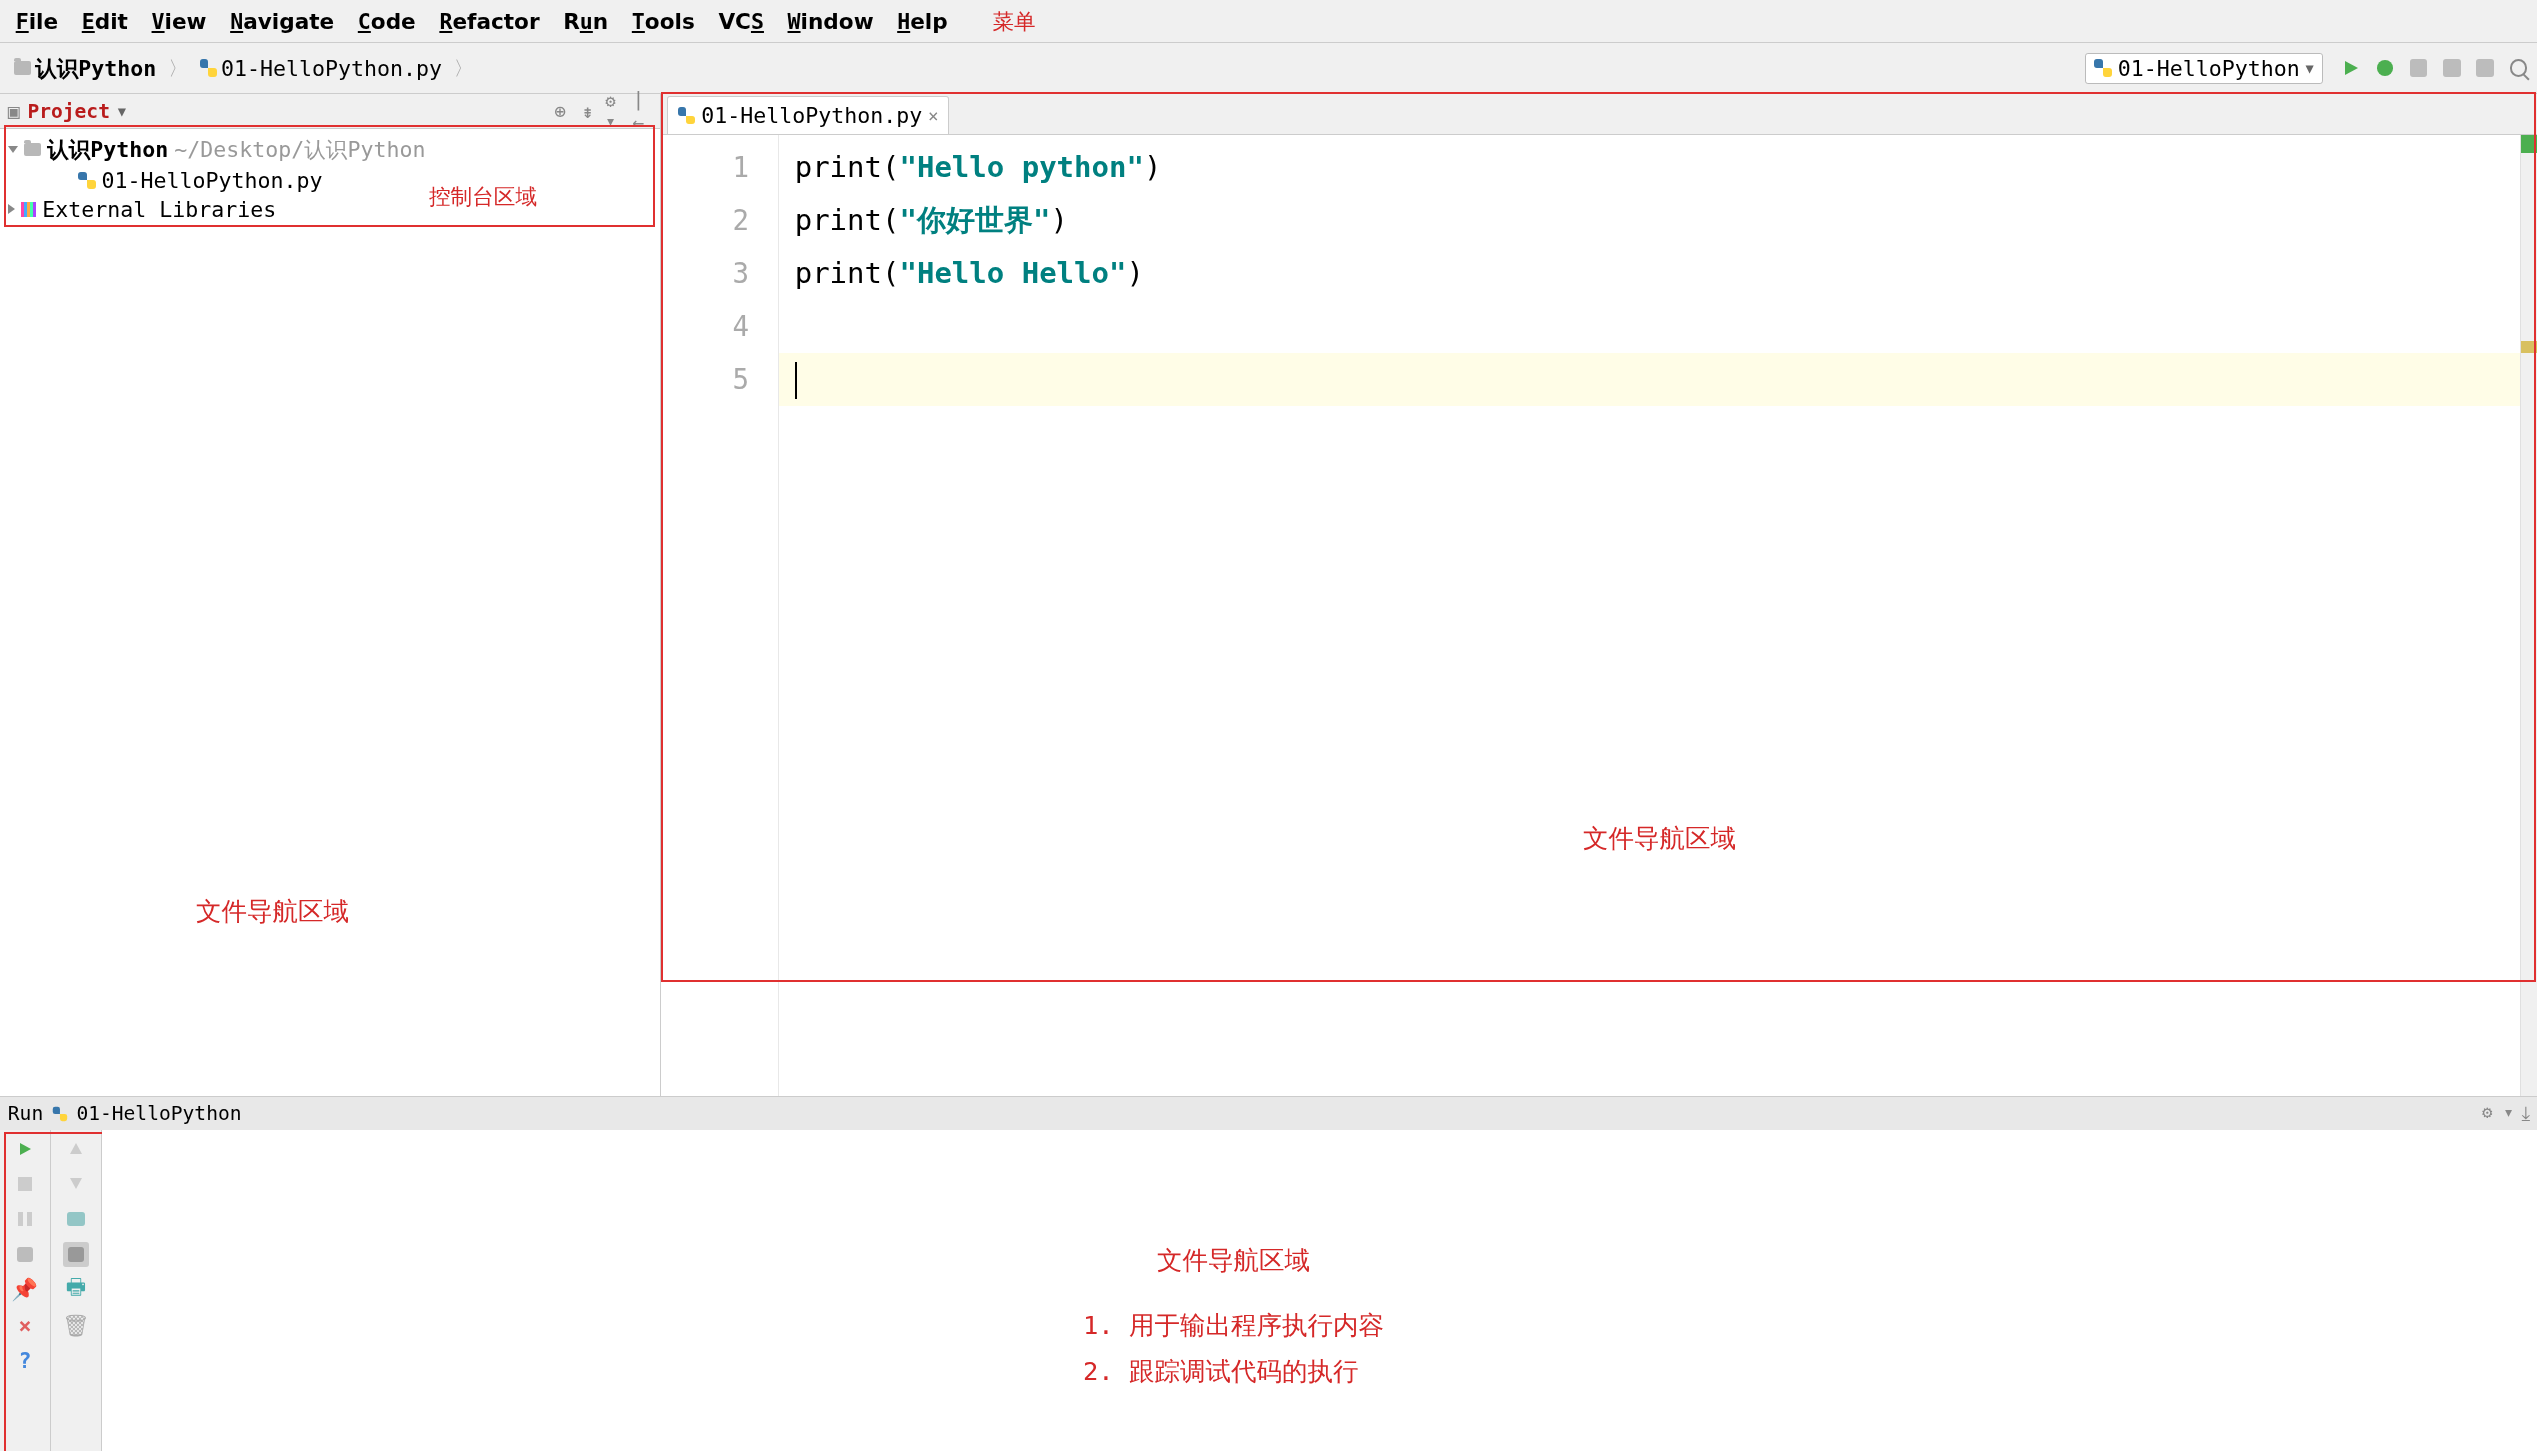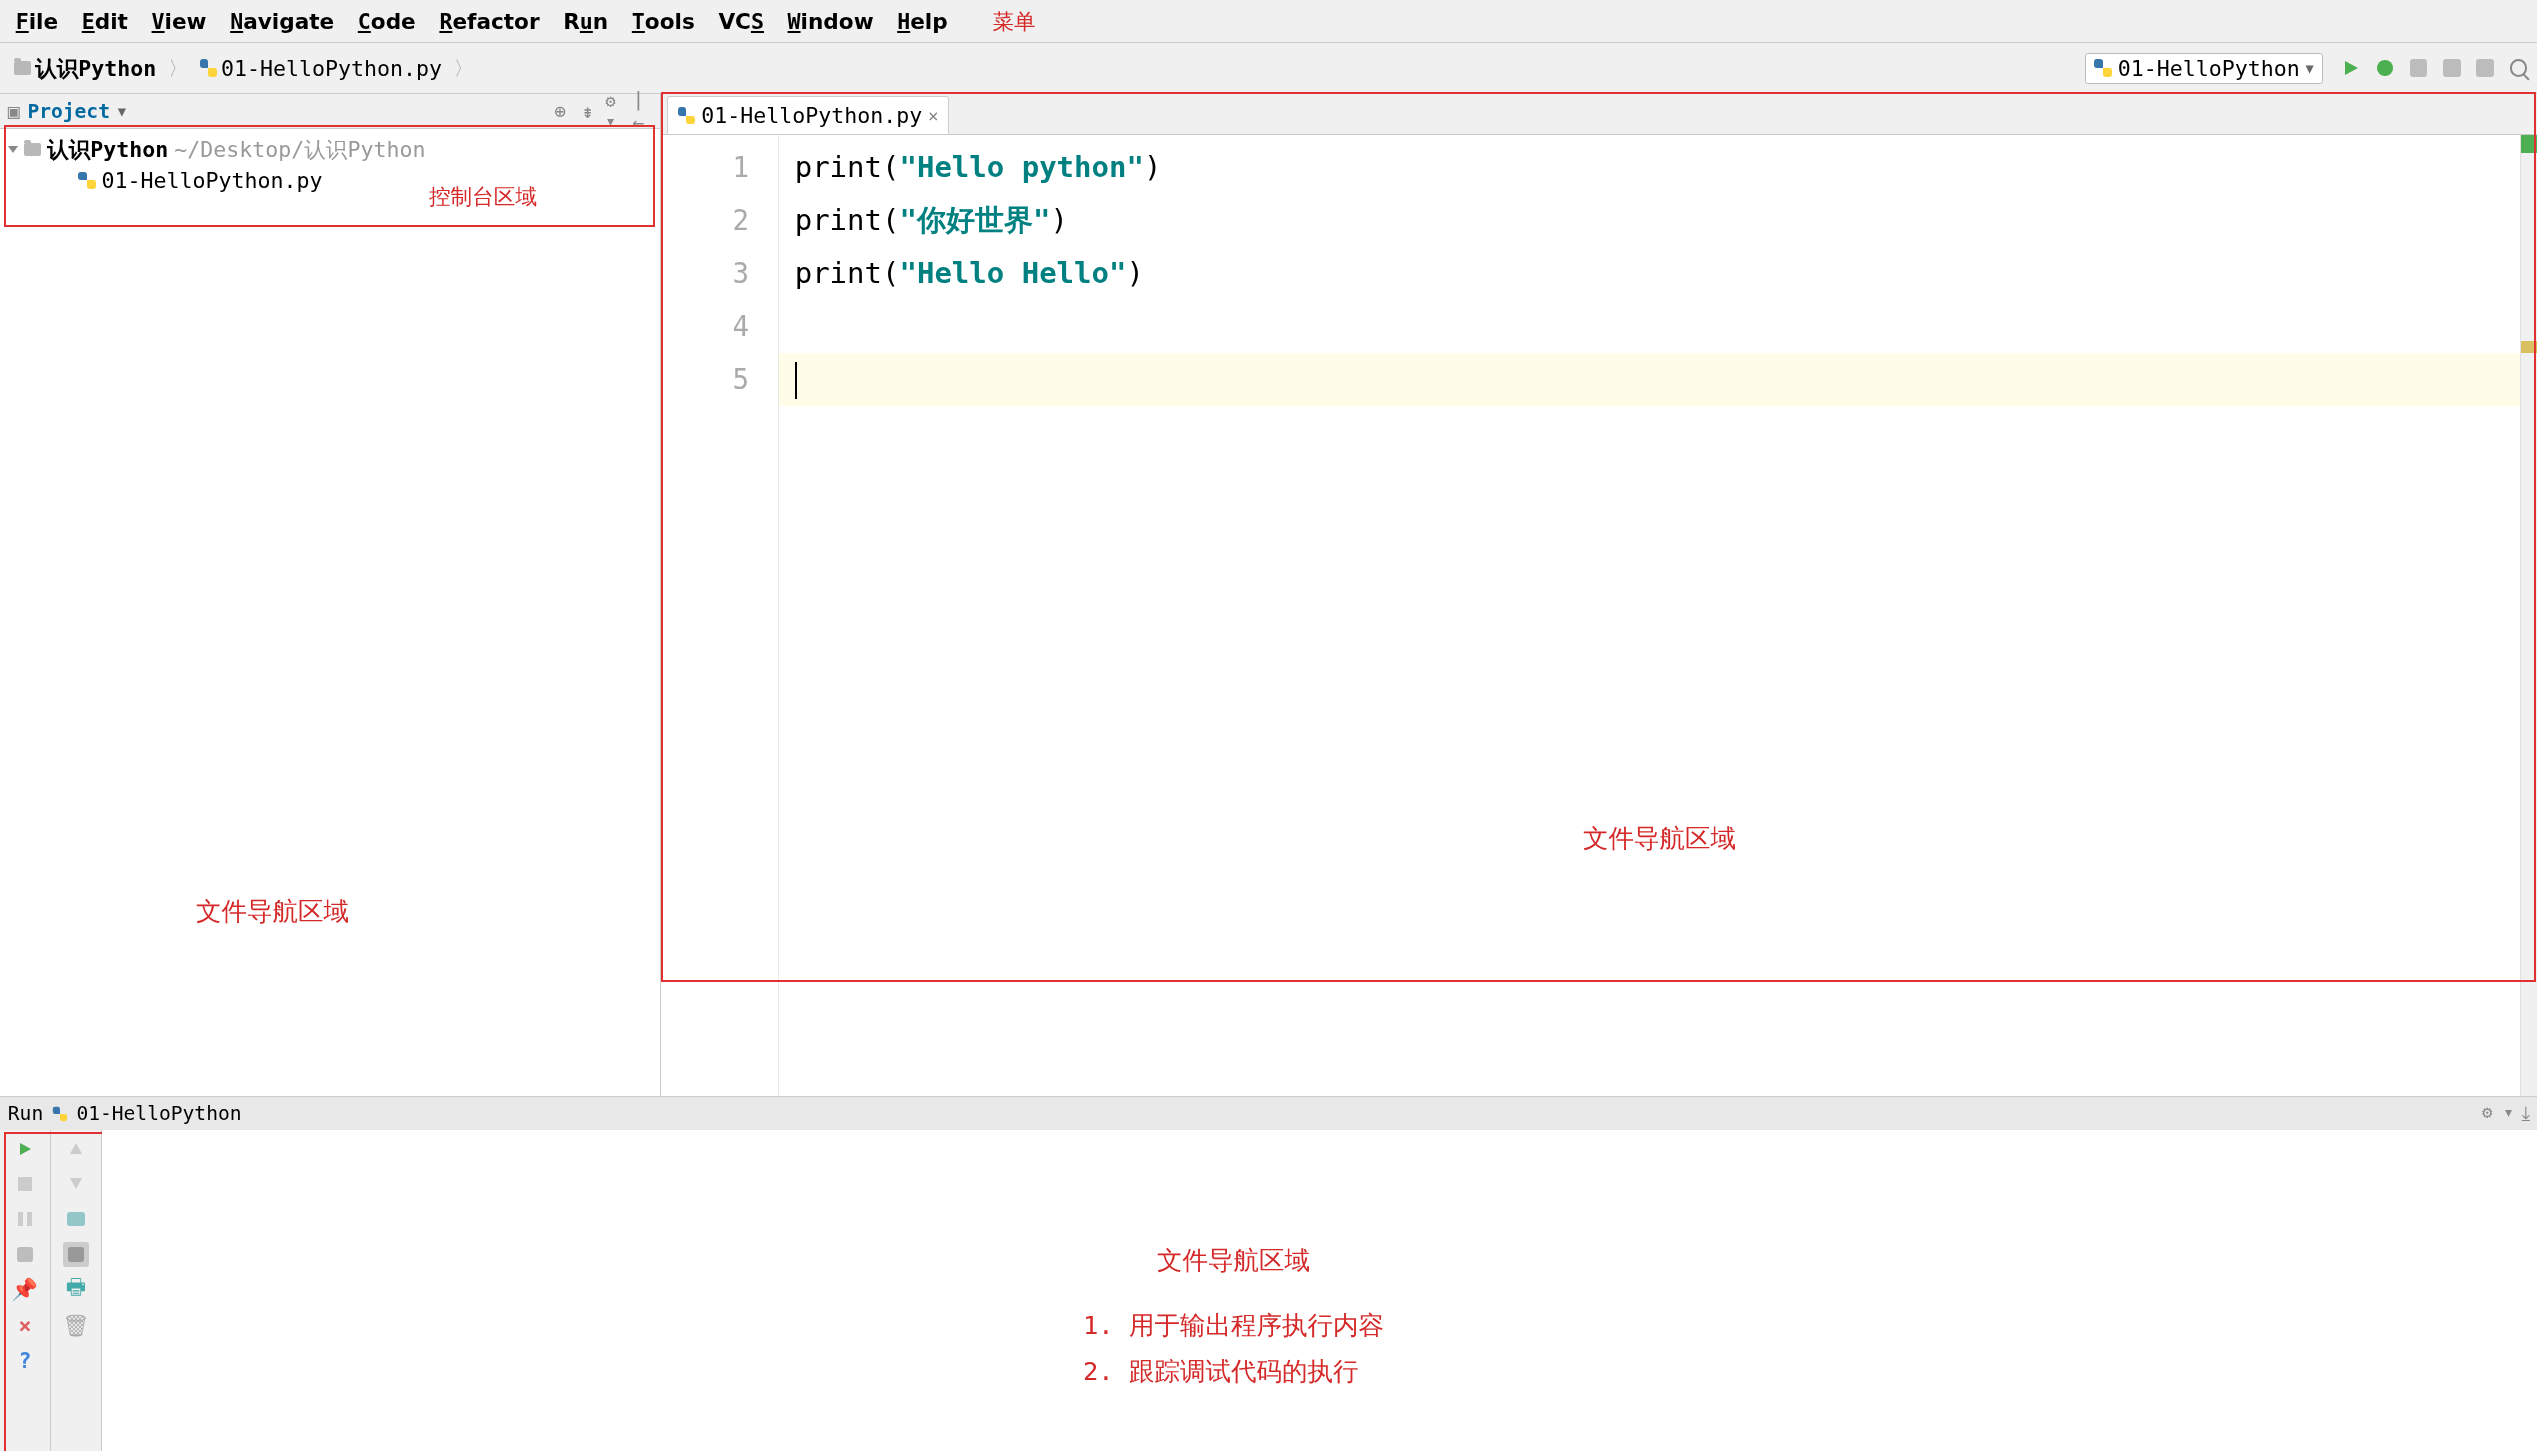--- a/index.html
+++ b/index.html
@@ -21,21 +21,21 @@
 .toolbar-right { display: flex; align-items: center; gap: 9.8px; }
 .tb-icon { width: 23.5px; height: 23.5px; display: flex; align-items: center; justify-content: center; cursor: pointer; }
 .play-icon { width: 0; height: 0; border-left: 13.7px solid #4caf50; border-top: 7.8px solid transparent; border-bottom: 7.8px solid transparent; }
 .bug-icon { width: 15.7px; height: 15.7px; background: #4caf50; border-radius: 50%; position: relative; }
 .grey-icon { width: 17.6px; height: 17.6px; background: #999; border-radius: 2.9px; opacity: 0.6; }
 .search-icon { width: 17.6px; height: 17.6px; border: 2px solid #888; border-radius: 50%; position: relative; }
 .search-icon::after { content: ""; position: absolute; width: 2px; height: 7.8px; background: #888; bottom: -5.9px; right: -2px; transform: rotate(-45deg); }
 .main-area { display: flex; height: 1002px; }
 .project-panel { width: 661px; background: #fff; border-right: 1px solid #ccc; display: flex; flex-direction: column; }
 .proj-header { height: 35px; background: #f0f0f0; border-bottom: 1px solid #ccc; display: flex; align-items: center; padding: 0 7.8px; gap: 7.8px; font-family: "DejaVu Sans", sans-serif; font-size: 19.6px; }
-.proj-header-title { color: #0369a1; font-weight: bold; }
+.proj-header-title { color: #b91c1c; font-weight: bold; }
 .proj-header-space { flex: 1; }
 .proj-header-icon { width: 19.6px; height: 19.6px; display: flex; align-items: center; justify-content: center; color: #888; cursor: pointer; }
 .proj-tree { flex: 1; padding: 3.9px 0; position: relative; }
 .red-box-1 { position: absolute; border: 2.9px solid #e03030; left: 3.9px; top: -3.9px; width: 651px; height: 102px; pointer-events: none; }
 .tree-row { display: flex; align-items: center; padding: 2px 7.8px; gap: 5.9px; }
 .tree-arrow { width: 0; height: 0; }
 .tree-arrow.down { border-left: 5.9px solid transparent; border-right: 5.9px solid transparent; border-top: 7.8px solid #888; }
 .tree-arrow.right { border-top: 5.9px solid transparent; border-bottom: 5.9px solid transparent; border-left: 7.8px solid #888; }
 .tree-bold { font-weight: bold; }
 .tree-path { color: #999; font-family: "DejaVu Sans Mono", monospace; }
@@ -158,20 +158,25 @@
       <div class="tree-row">
         <span class="tree-arrow down"></span>
         <span class="folder-icon"></span>
         <span class="tree-bold">认识Python</span>
         <span class="tree-path">~/Desktop/认识Python</span>
       </div>
       <div class="tree-row" style="padding-left:78px">
         <span class="py-icon"></span>
         <span>01-HelloPython.py</span>
       </div>
+      <div class="tree-row">
+        <span class="tree-arrow right"></span>
+        <span class="lib-icon"></span>
+        <span>External Libraries</span>
+      </div>
       <div class="file-annotation" style="top:53px; left:429px">控制台区域</div>
       <div class="nav-annotation">文件导航区域</div>
     </div>
   </div>
 
   <div class="editor-area">
     <div class="red-box-2"></div>
     <div class="editor-tabs">
       <div class="editor-tab">
         <span class="py-icon"></span>

